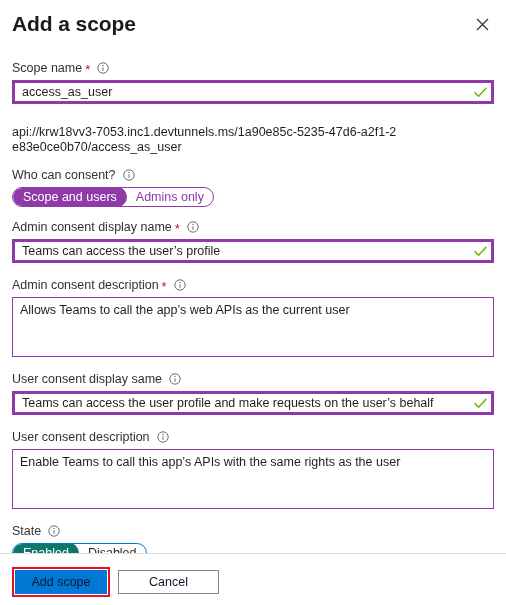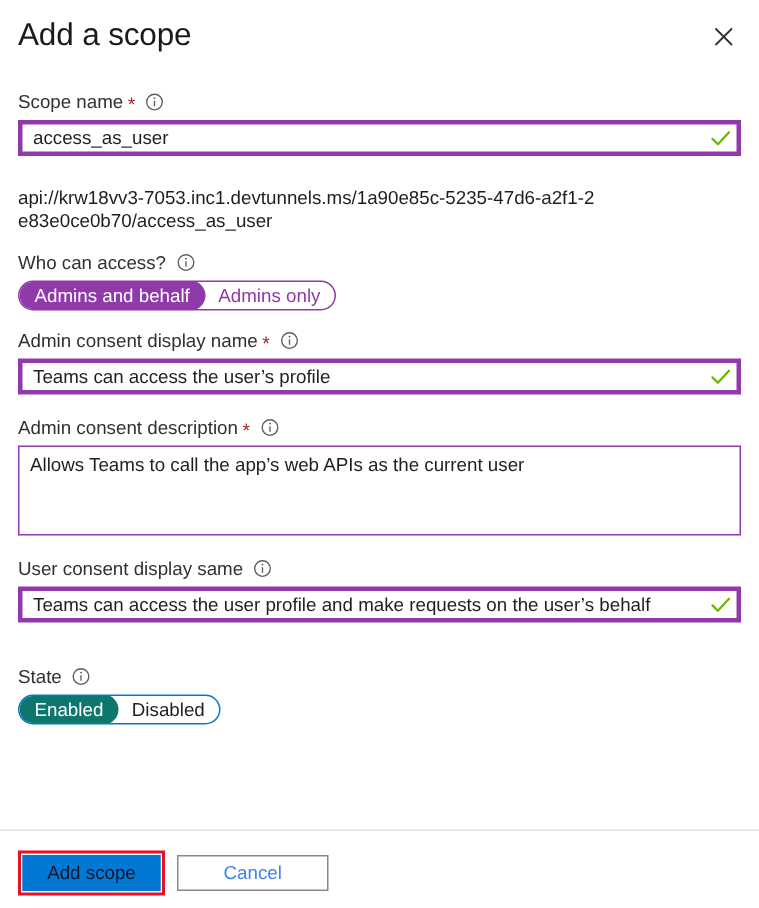--- a/index.html
+++ b/index.html
@@ -26,21 +26,21 @@
 
   
   .header {
     position: relative;
     padding: 10px 12px 0 12px;
     height: 60px;
     box-sizing: border-box;
   }
   .title {
     font-size: 21px;
-    font-weight: 400;
+    font-weight: 700;
     letter-spacing: -0.1px;
     color: #1b1a19;
     margin: 0;
     line-height: 28px;
   }
   .close-btn {
     position: absolute;
     top: 10px;
     right: 10px;
     width: 28px;
@@ -231,21 +231,21 @@
     font-family: "Liberation Sans", sans-serif;
     font-size: 12.5px;
     height: 24px;
     min-width: 92px;
     padding: 0 14px;
     cursor: pointer;
     line-height: 22px;
   }
   .secondary-btn {
     background: #ffffff;
-    color: #3b82f6;
+    color: #0f172a;
     border: 1px solid #8a8886;
     font-family: "Liberation Sans", sans-serif;
     font-size: 12.5px;
     height: 24px;
     min-width: 76px;
     padding: 0 30px;
     cursor: pointer;
     line-height: 22px;
     margin-top: 3px;
   }
@@ -288,31 +288,31 @@
             </svg>
         </span>
       </div>
       <div class="hint-text">api://krw18vv3-7053.inc1.devtunnels.ms/1a90e85c-5235-47d6-a2f1-2e83e0ce0b70/access_as_user</div>
     </div>
 
     <div class="sp-12"></div>
 
     <div class="field">
       <div class="field-label">
-        <span class="label-text">Who can access?</span>
+        <span class="label-text">Who can consent?</span>
         <span class="info-icon">
           <svg width="12" height="12" viewBox="0 0 12 12">
               <circle cx="6" cy="6" r="5.2" fill="none" stroke="#605e5c" stroke-width="0.9"></circle>
               <circle cx="6" cy="3.4" r="0.65" fill="#605e5c"></circle>
               <path d="M6 5.2 L6 8.8" stroke="#605e5c" stroke-width="0.9"></path>
             </svg>
         </span>
       </div>
       <div class="pill-group">
-        <span class="pill selected">Admins and behalf</span>
+        <span class="pill selected">Scope and users</span>
         <span class="pill">Admins only</span>
       </div>
     </div>
 
     <div class="sp-12"></div>
 
     <div class="field">
       <div class="field-label">
         <span class="label-text">Admin consent display name</span>
         <span class="req-star">*</span>
@@ -371,20 +371,35 @@
         <span class="check-mark">
           <svg width="13" height="11" viewBox="0 0 13 11">
               <path d="M1 5.6 L4.6 9.2 L12 1.2" stroke="#6bb700" stroke-width="1.5" fill="none" stroke-linecap="round" stroke-linejoin="round"></path>
             </svg>
         </span>
       </div>
     </div>
 
     <div class="sp-14"></div>
 
+    <div class="field">
+      <div class="field-label">
+        <span class="label-text">User consent description</span>
+        <span class="info-icon">
+          <svg width="12" height="12" viewBox="0 0 12 12">
+              <circle cx="6" cy="6" r="5.2" fill="none" stroke="#605e5c" stroke-width="0.9"></circle>
+              <circle cx="6" cy="3.4" r="0.65" fill="#605e5c"></circle>
+              <path d="M6 5.2 L6 8.8" stroke="#605e5c" stroke-width="0.9"></path>
+            </svg>
+        </span>
+      </div>
+      <div class="textarea-wrap">
+        <textarea class="textarea" style="">Enable Teams to call this app’s APIs with the same rights as the user</textarea>
+      </div>
+    </div>
 
     <div class="sp-14"></div>
 
     <div class="field">
       <div class="field-label">
         <span class="label-text">State</span>
         <span class="info-icon">
           <svg width="12" height="12" viewBox="0 0 12 12">
               <circle cx="6" cy="6" r="5.2" fill="none" stroke="#605e5c" stroke-width="0.9"></circle>
               <circle cx="6" cy="3.4" r="0.65" fill="#605e5c"></circle>

